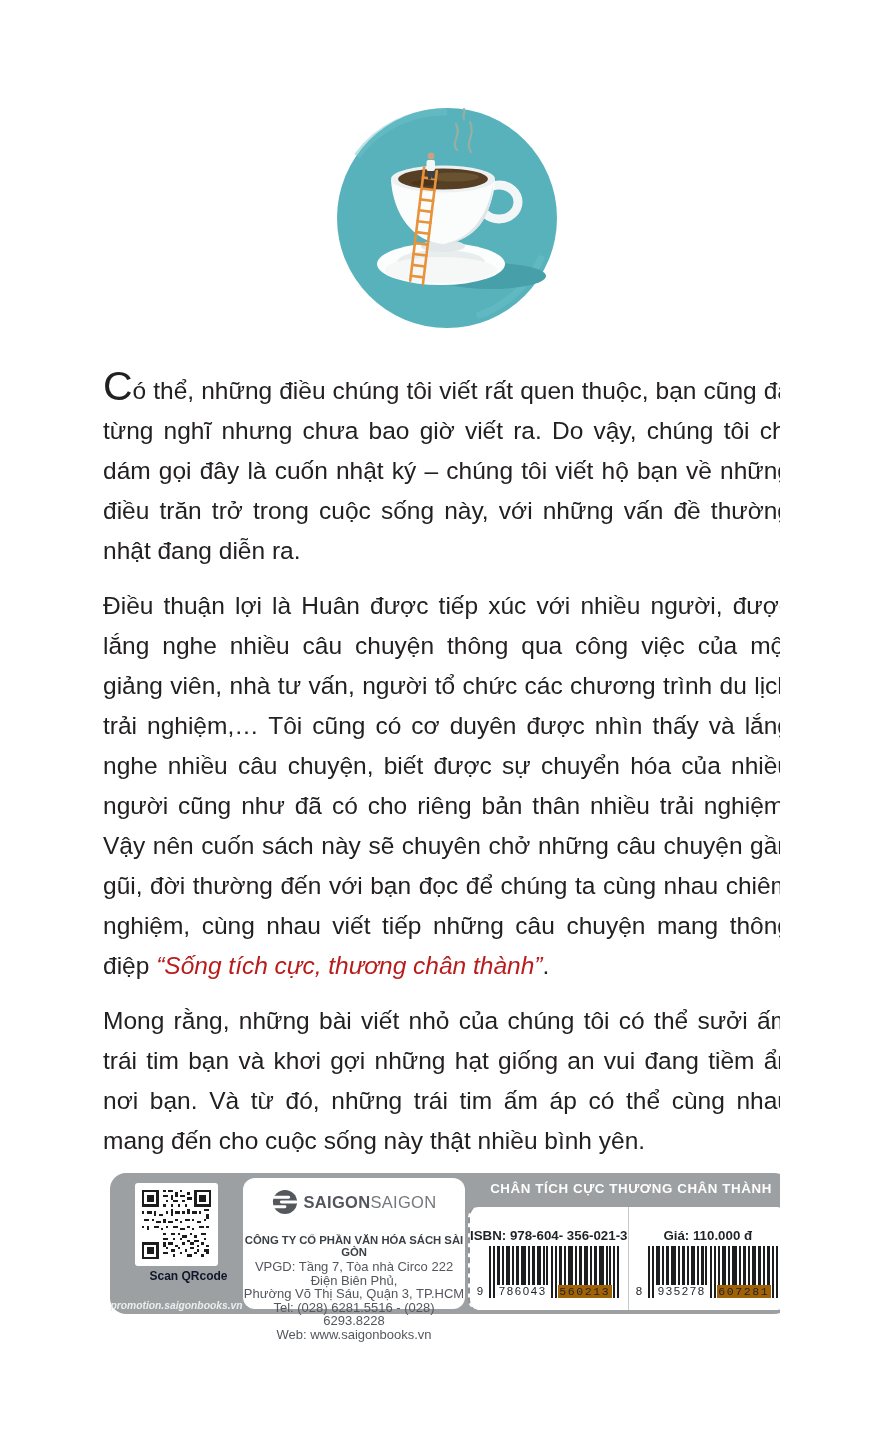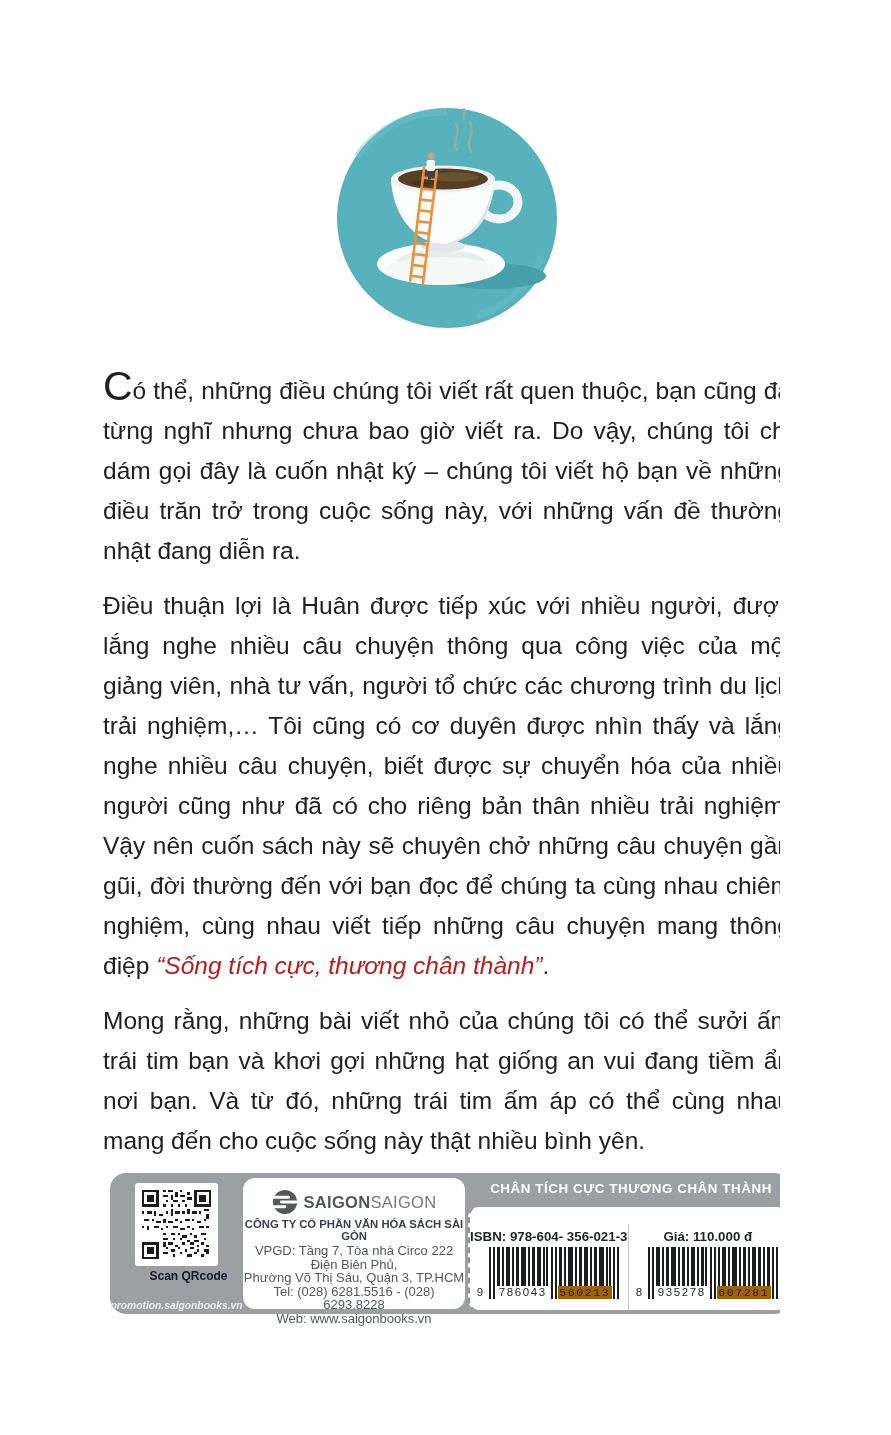--- a/index.html
+++ b/index.html
@@ -33,34 +33,34 @@
   .qr-t2 { position:absolute; left:0; width:133px; top:114px; color:#fff; font-weight:bold; font-size:10.8px;margin-top:36px; }
   .qr-t3 { position:absolute; left:0; width:133px; top:127px; color:#eceded; font-weight:bold; font-style:italic; font-size:10.3px; }
 
   .pub-box {
     position:absolute; left:133px; top:5px; width:222px; height:131px;
     background:#ffffff; border-radius:12px; text-align:center; padding-top:10px;
   }
   .brand-row { display:flex; align-items:center; justify-content:center; gap:6px; height:28px; }
   .brand-text { font-size:16.5px; letter-spacing:.3px; color:#53565b; }
   .brand-text b { font-weight:bold; }
-  .pub-company { margin-top:2px; font-size:11.3px; font-weight:bold; color:#3b3f44; }
+  .pub-company { margin-top:18px; font-size:11.3px; font-weight:bold; color:#3b3f44; }
   .pub-line { font-size:13px; color:#54575c; line-height:13.5px; }
   .pub-lines { margin-top:2px; }
 
   .bc-title {
     position:absolute; left:365px; top:8px; width:312px; text-align:center;
     color:#ffffff; font-weight:bold; font-size:13.3px; letter-spacing:.6px;
   }
   .bc-box {
     position:absolute; left:358px; top:34px; width:319px; height:103px;
     background:#ffffff; border-radius:10px; border-left:2px dashed #8f9194;
     display:flex;
   }
-  .bc-half { position:relative; width:50%; padding-top:5px; text-align:center;margin-top:17px; }
+  .bc-half { position:relative; width:50%; padding-top:21px; text-align:center; }
   .bc-half.first { border-right:1px solid #c7c9cb; }
   .bc-label { font-size:13.3px; font-weight:bold; color:#1f2225; }
   .barcode { position:relative; width:144px; height:54px; margin:3px auto 0; }
   .barcode svg { position:absolute; left:0; top:0; }
   .bc-digits { position:absolute; left:0; top:38px; width:144px; height:16px; font-size:11.5px; color:#1f2225; }
   .bc-digits .lead { position:absolute; left:0; top:1px; width:10px; text-align:left; }
   .bc-digits .g1 { position:absolute; left:19px; top:1px; width:54px; background:#fff; letter-spacing:1.6px; }
   .bc-digits .g2 { position:absolute; left:81px; top:1px; width:54px; background:#a16207; letter-spacing:1.6px;font-family:Liberation Mono, monospace; }
 </style>
 </head>

